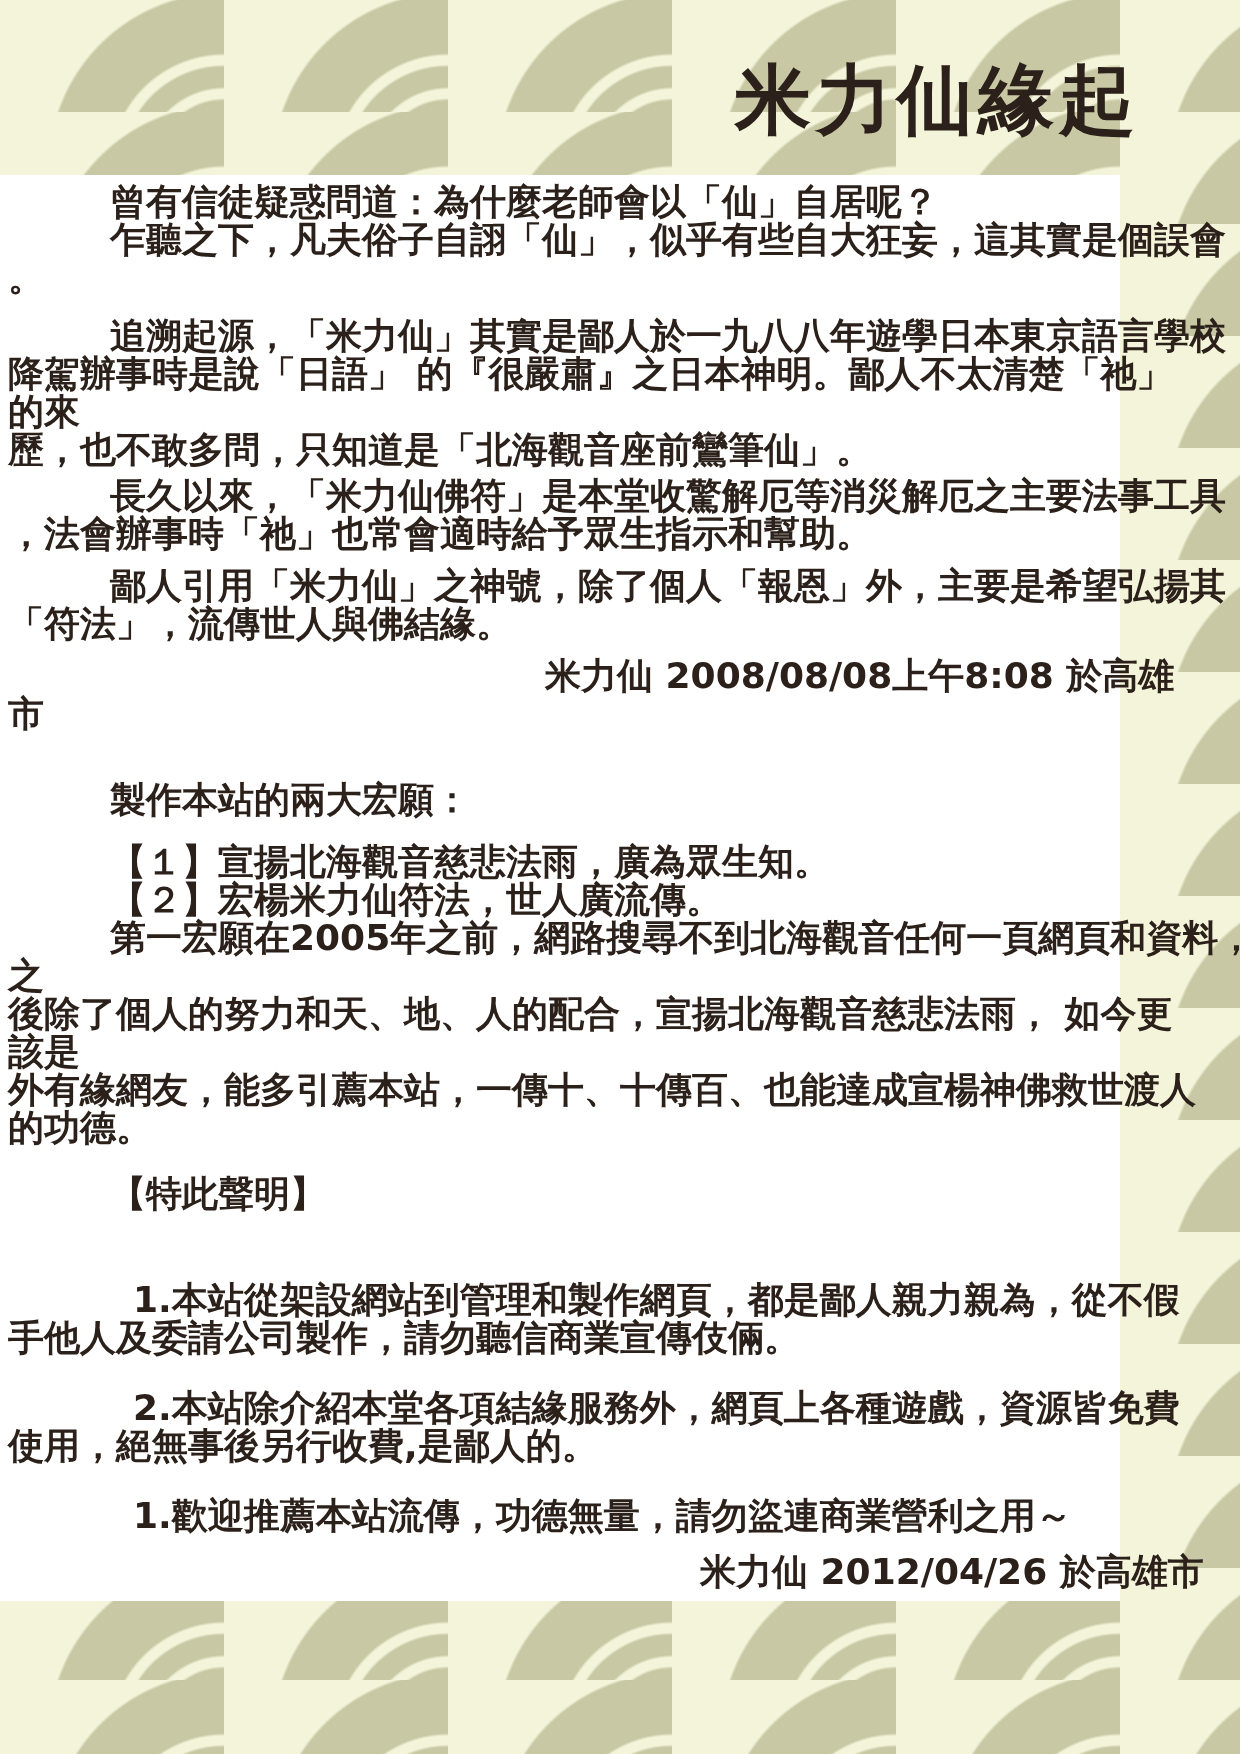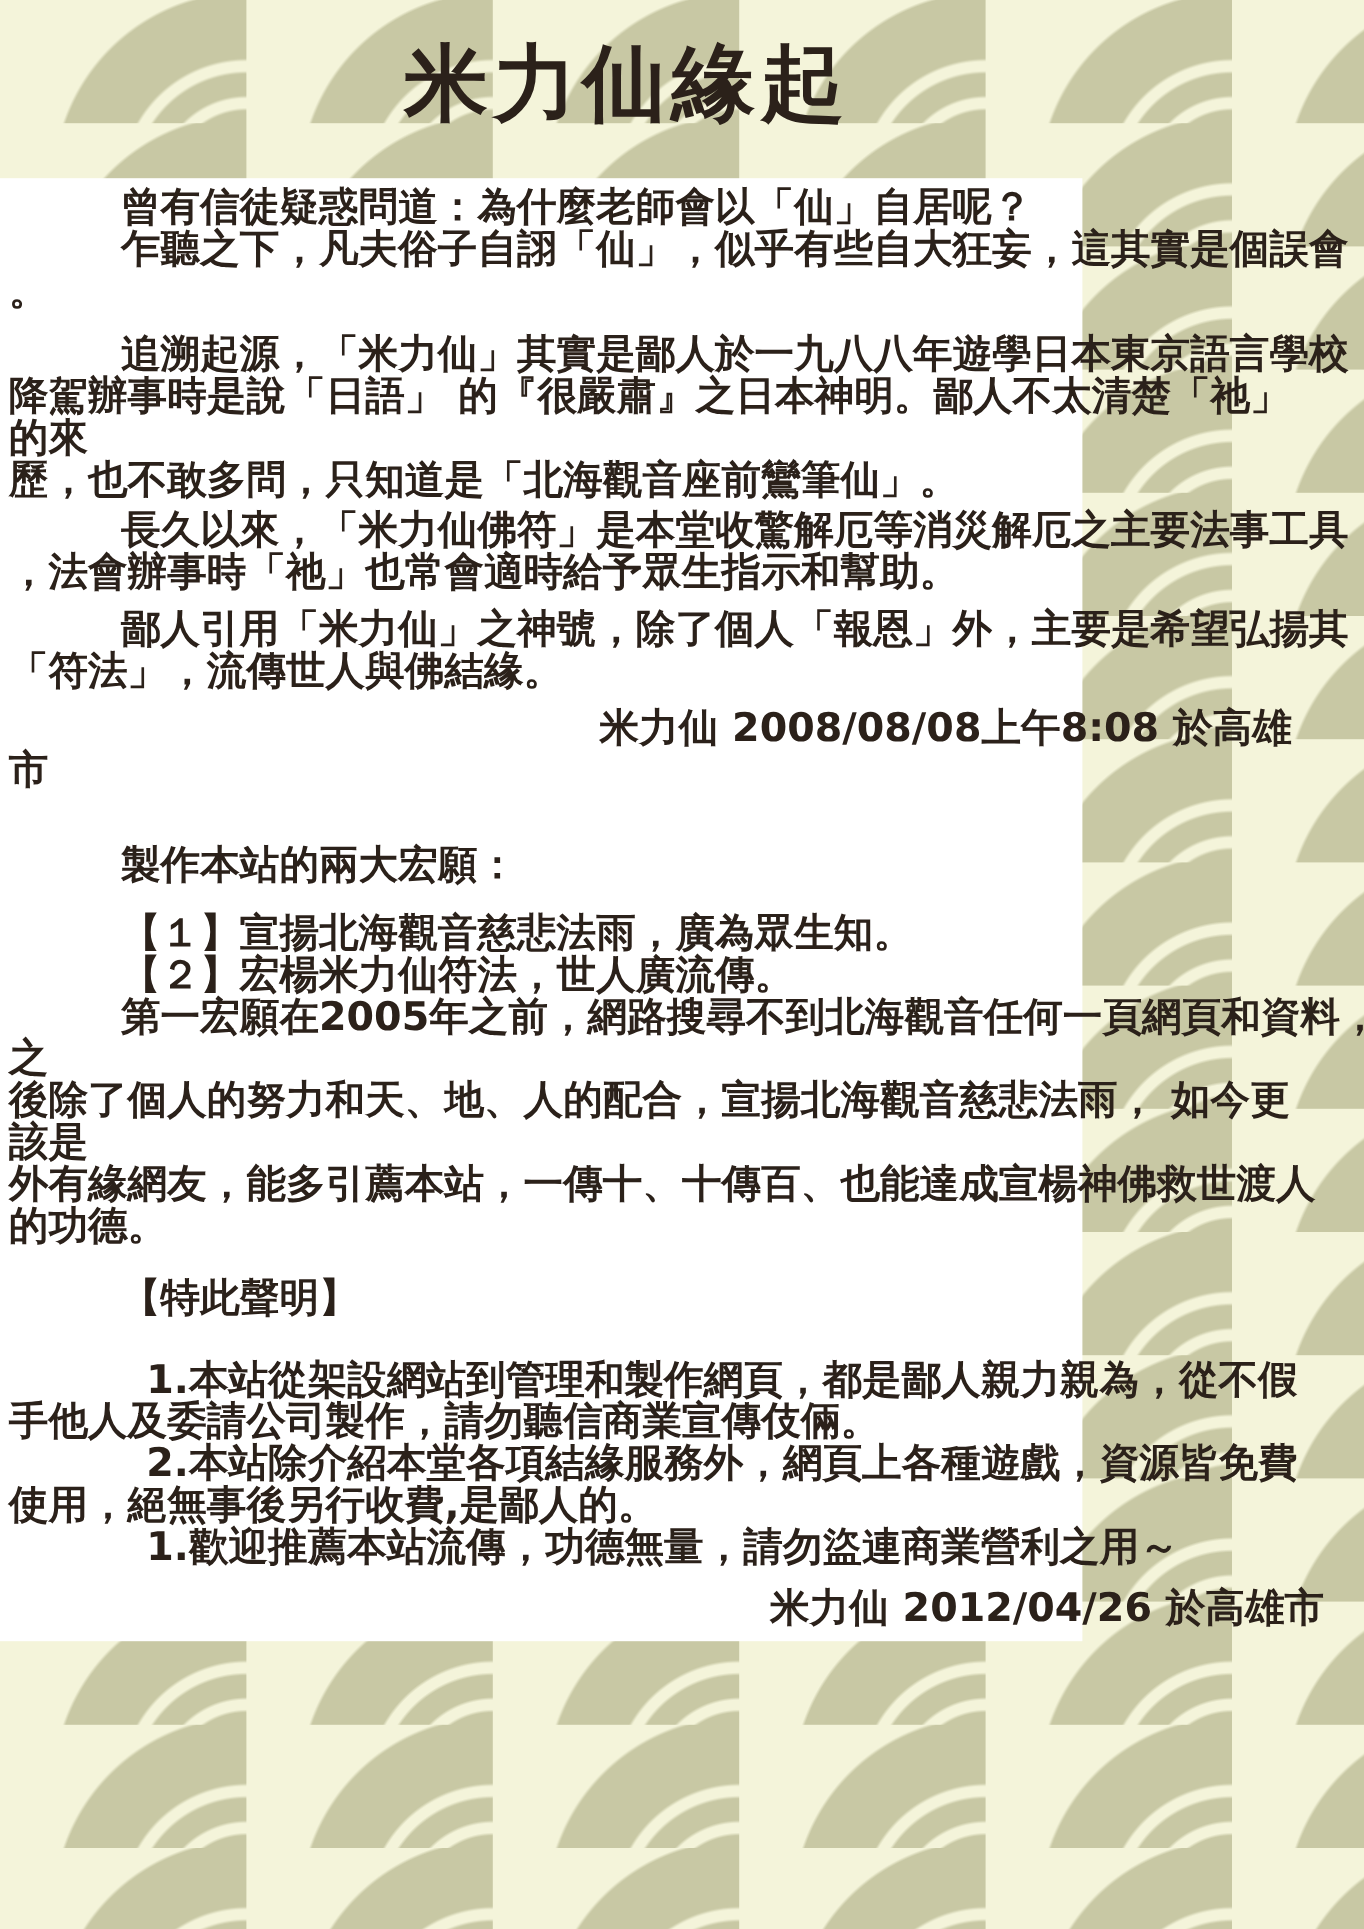--- a/index.html
+++ b/index.html
@@ -19,35 +19,35 @@
     background-color:var(--pat0);
     background-image:
       radial-gradient(circle at 100% 150%, var(--pat1) 24%, var(--pat0) 25%, var(--pat0) 28%, var(--pat1) 29%, var(--pat1) 36%, var(--pat0) 37%, var(--pat0) 40%, var(--pat1) 41%, var(--pat1) 62%, var(--pat0) 63%, var(--pat0) 100%),
       radial-gradient(circle at 0% 150%, var(--pat1) 24%, var(--pat0) 25%, var(--pat0) 28%, var(--pat1) 29%, var(--pat1) 36%, var(--pat0) 37%, var(--pat0) 40%, var(--pat1) 41%, var(--pat1) 62%, var(--pat0) 63%, var(--pat0) 100%),
       radial-gradient(circle at 50% 100%, var(--pat0) 10%, var(--pat1) 11%, var(--pat1) 23%, var(--pat0) 24%, var(--pat0) 30%, var(--pat1) 31%, var(--pat1) 43%, var(--pat0) 44%, var(--pat0) 50%, var(--pat1) 51%, var(--pat1) 63%, var(--pat0) 64%, var(--pat0) 71%, var(--pat1) 72%, var(--pat1) 100%),
       radial-gradient(circle at 100% 50%, var(--pat0) 5%, var(--pat1) 6%, var(--pat1) 15%, var(--pat0) 16%, var(--pat0) 20%, var(--pat1) 21%, var(--pat1) 30%, var(--pat0) 31%, var(--pat0) 35%, var(--pat1) 36%, var(--pat1) 45%, var(--pat0) 46%, var(--pat0) 49%, var(--pat1) 50%, var(--pat1) 100%),
       radial-gradient(circle at 0% 50%, var(--pat0) 5%, var(--pat1) 6%, var(--pat1) 15%, var(--pat0) 16%, var(--pat0) 20%, var(--pat1) 21%, var(--pat1) 30%, var(--pat0) 31%, var(--pat0) 35%, var(--pat1) 36%, var(--pat1) 45%, var(--pat0) 46%, var(--pat0) 49%, var(--pat1) 50%, var(--pat1) 100%);
     background-size:224px 112px;
   }
   .title{
-    margin:0;position:absolute;top:38px;left:0;width:1140px;
-    text-align:center;font-size:76px;line-height:1;font-weight:bold;
+    margin:0;position:absolute;top:62px;left:0;width:1140px;
+    text-align:right;font-size:76px;line-height:1;font-weight:bold;
     color:var(--ink);letter-spacing:5px;white-space:pre;
   }
   .content{
-    position:absolute;top:162px;left:0;width:984px;box-sizing:border-box;
+    position:absolute;top:175px;left:0;width:1120px;box-sizing:border-box;
     background:var(--paper);padding:8px 0 10px 0;
   }
   .line{
     font-size:36px;font-weight:bold;line-height:38px;
     color:var(--ink);white-space:pre;
   }
   .l-indent{padding-left:110px;}
   .l-flush{padding-left:8px;}
-  .l-num{padding-left:133px;}
+  .l-num{padding-left:133px;margin-top:32px;}
   .l-date{padding-left:545px;}
   .l-date2{padding-left:700px;}
   .blank{width:100%;}
 </style>
 </head>
 <body>
 
 <div class="pattern-bg">
   <h1 class="title">米力仙緣起</h1>
   <div class="content" id="content">

